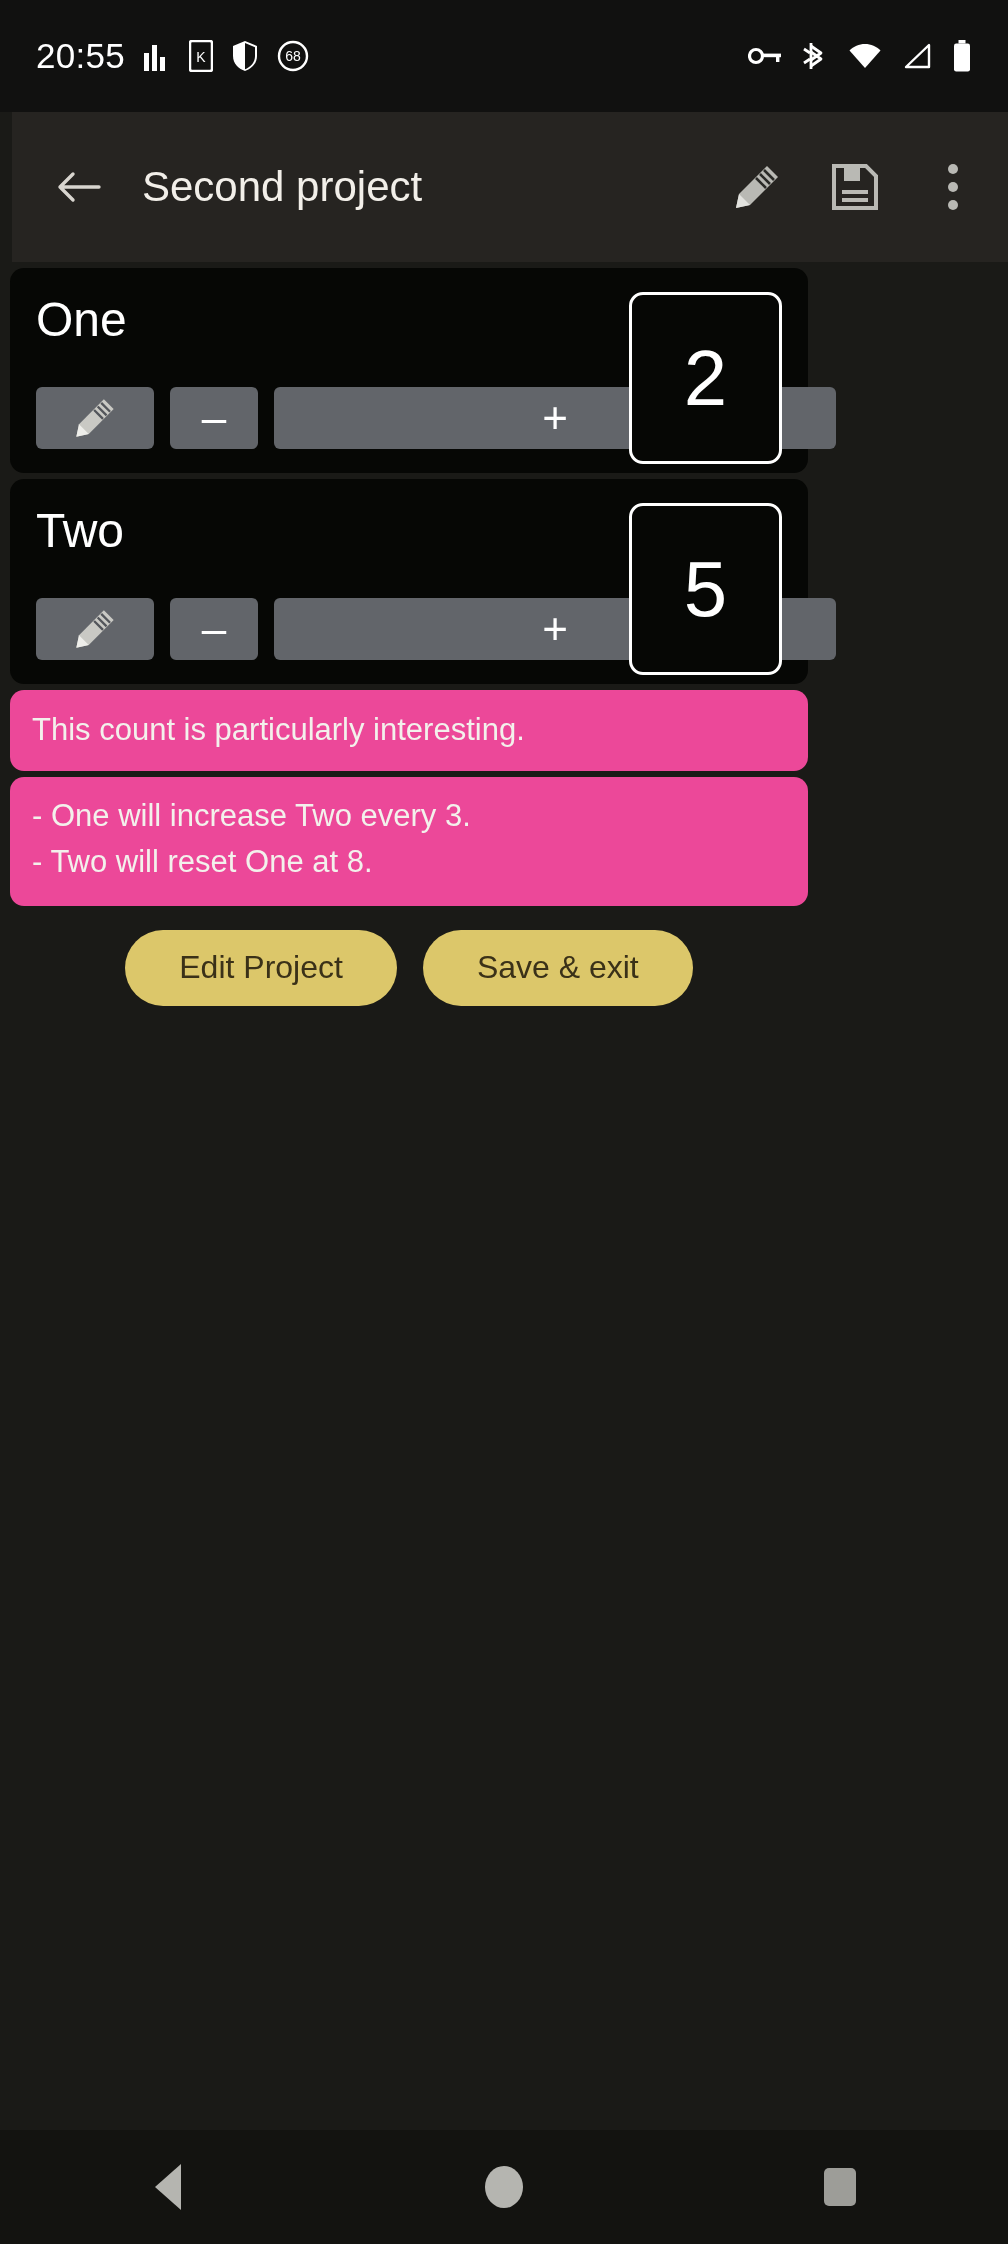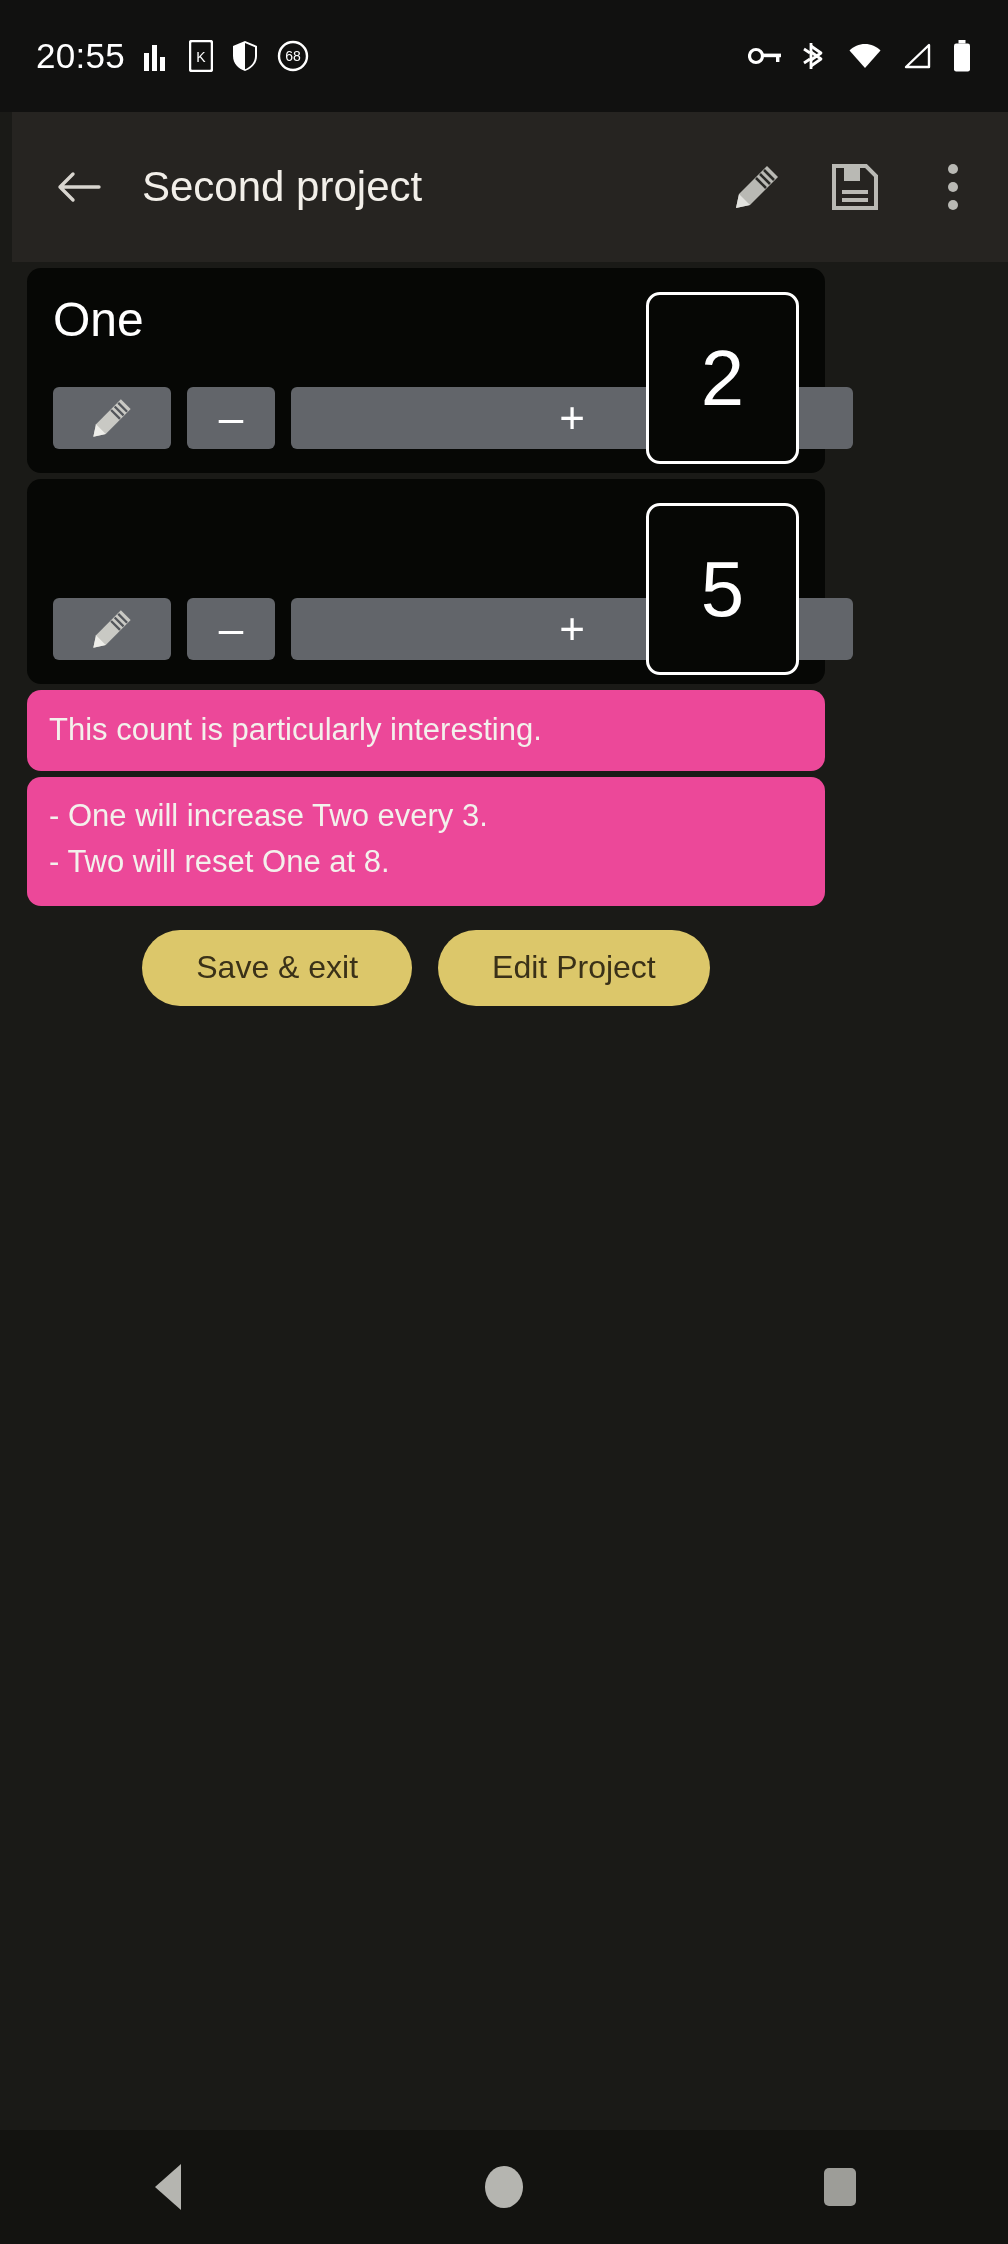--- a/index.html
+++ b/index.html
@@ -34,21 +34,21 @@
   .appbar-title {
     font-size:42px; color:#f2efe9; margin-left:28px; font-weight:400;
     white-space:nowrap; overflow:hidden;
   }
   .appbar-actions { margin-left:auto; display:flex; align-items:center; gap:24px; }
   .ab-btn {
     width:74px; height:74px; display:flex; align-items:center; justify-content:center;
   }
 
   
-  .content { position:absolute; top:262px; left:0; width:818px; bottom:114px;margin-left:17px; }
+  .content { position:absolute; top:262px; left:0; width:818px; bottom:114px; }
 
   .counter-card {
     position:relative; margin:6px 10px; background:#060705;
     border-radius:14px; height:205px; padding:22px 26px 20px 26px;
   }
   .counter-name {
     font-size:48px; color:#ffffff; font-weight:400; line-height:1.0;
     padding-top:6px; max-width:680px; overflow:hidden; white-space:nowrap;
   }
   .btn-row { position:absolute; left:26px; bottom:24px; display:flex; gap:16px; }
@@ -220,20 +220,21 @@
         <div class="sq-btn btn-plus">
           <span class="sign">+</span>
         </div>
       </div>
       <div class="count-box">
         <span class="count-value">2</span>
       </div>
     </div>
 
     <div class="counter-card">
+      <div class="counter-name">Two</div>
       <div class="btn-row">
         <div class="sq-btn btn-edit">
           <svg width="62" height="48" viewBox="0 0 54 54">
             <path d="M37 6 L48 17 L20 45 L6 48 L9 34 Z" fill="#c9c9c4"></path>
             <path d="M9 34 L20 45 L6 48 Z" fill="#eeeeea"></path>
             <path d="M34 10 L44 20 M30 14 L40 24 M26 18 L36 28" stroke="#53565b" stroke-width="2.6"></path>
           </svg>
         </div>
         <div class="sq-btn btn-minus">
           <span class="sign">–</span>
@@ -252,22 +253,22 @@
     </div>
 
     <div class="note-card multiline">
       <div>
         <div class="note-line">- One will increase Two every 3.</div>
         <div class="note-line">- Two will reset One at 8.</div>
       </div>
     </div>
 
     <div class="action-row">
+      <button class="pill-btn">Edit Project</button>
       <button class="pill-btn">Save &amp; exit</button>
-      <button class="pill-btn">Edit Project</button>
     </div>
 
   </div>
 
   <div class="navbar">
     <div class="nav-btn">
       <div class="nav-back"></div>
     </div>
     <div class="nav-btn">
       <div class="nav-home"></div>

